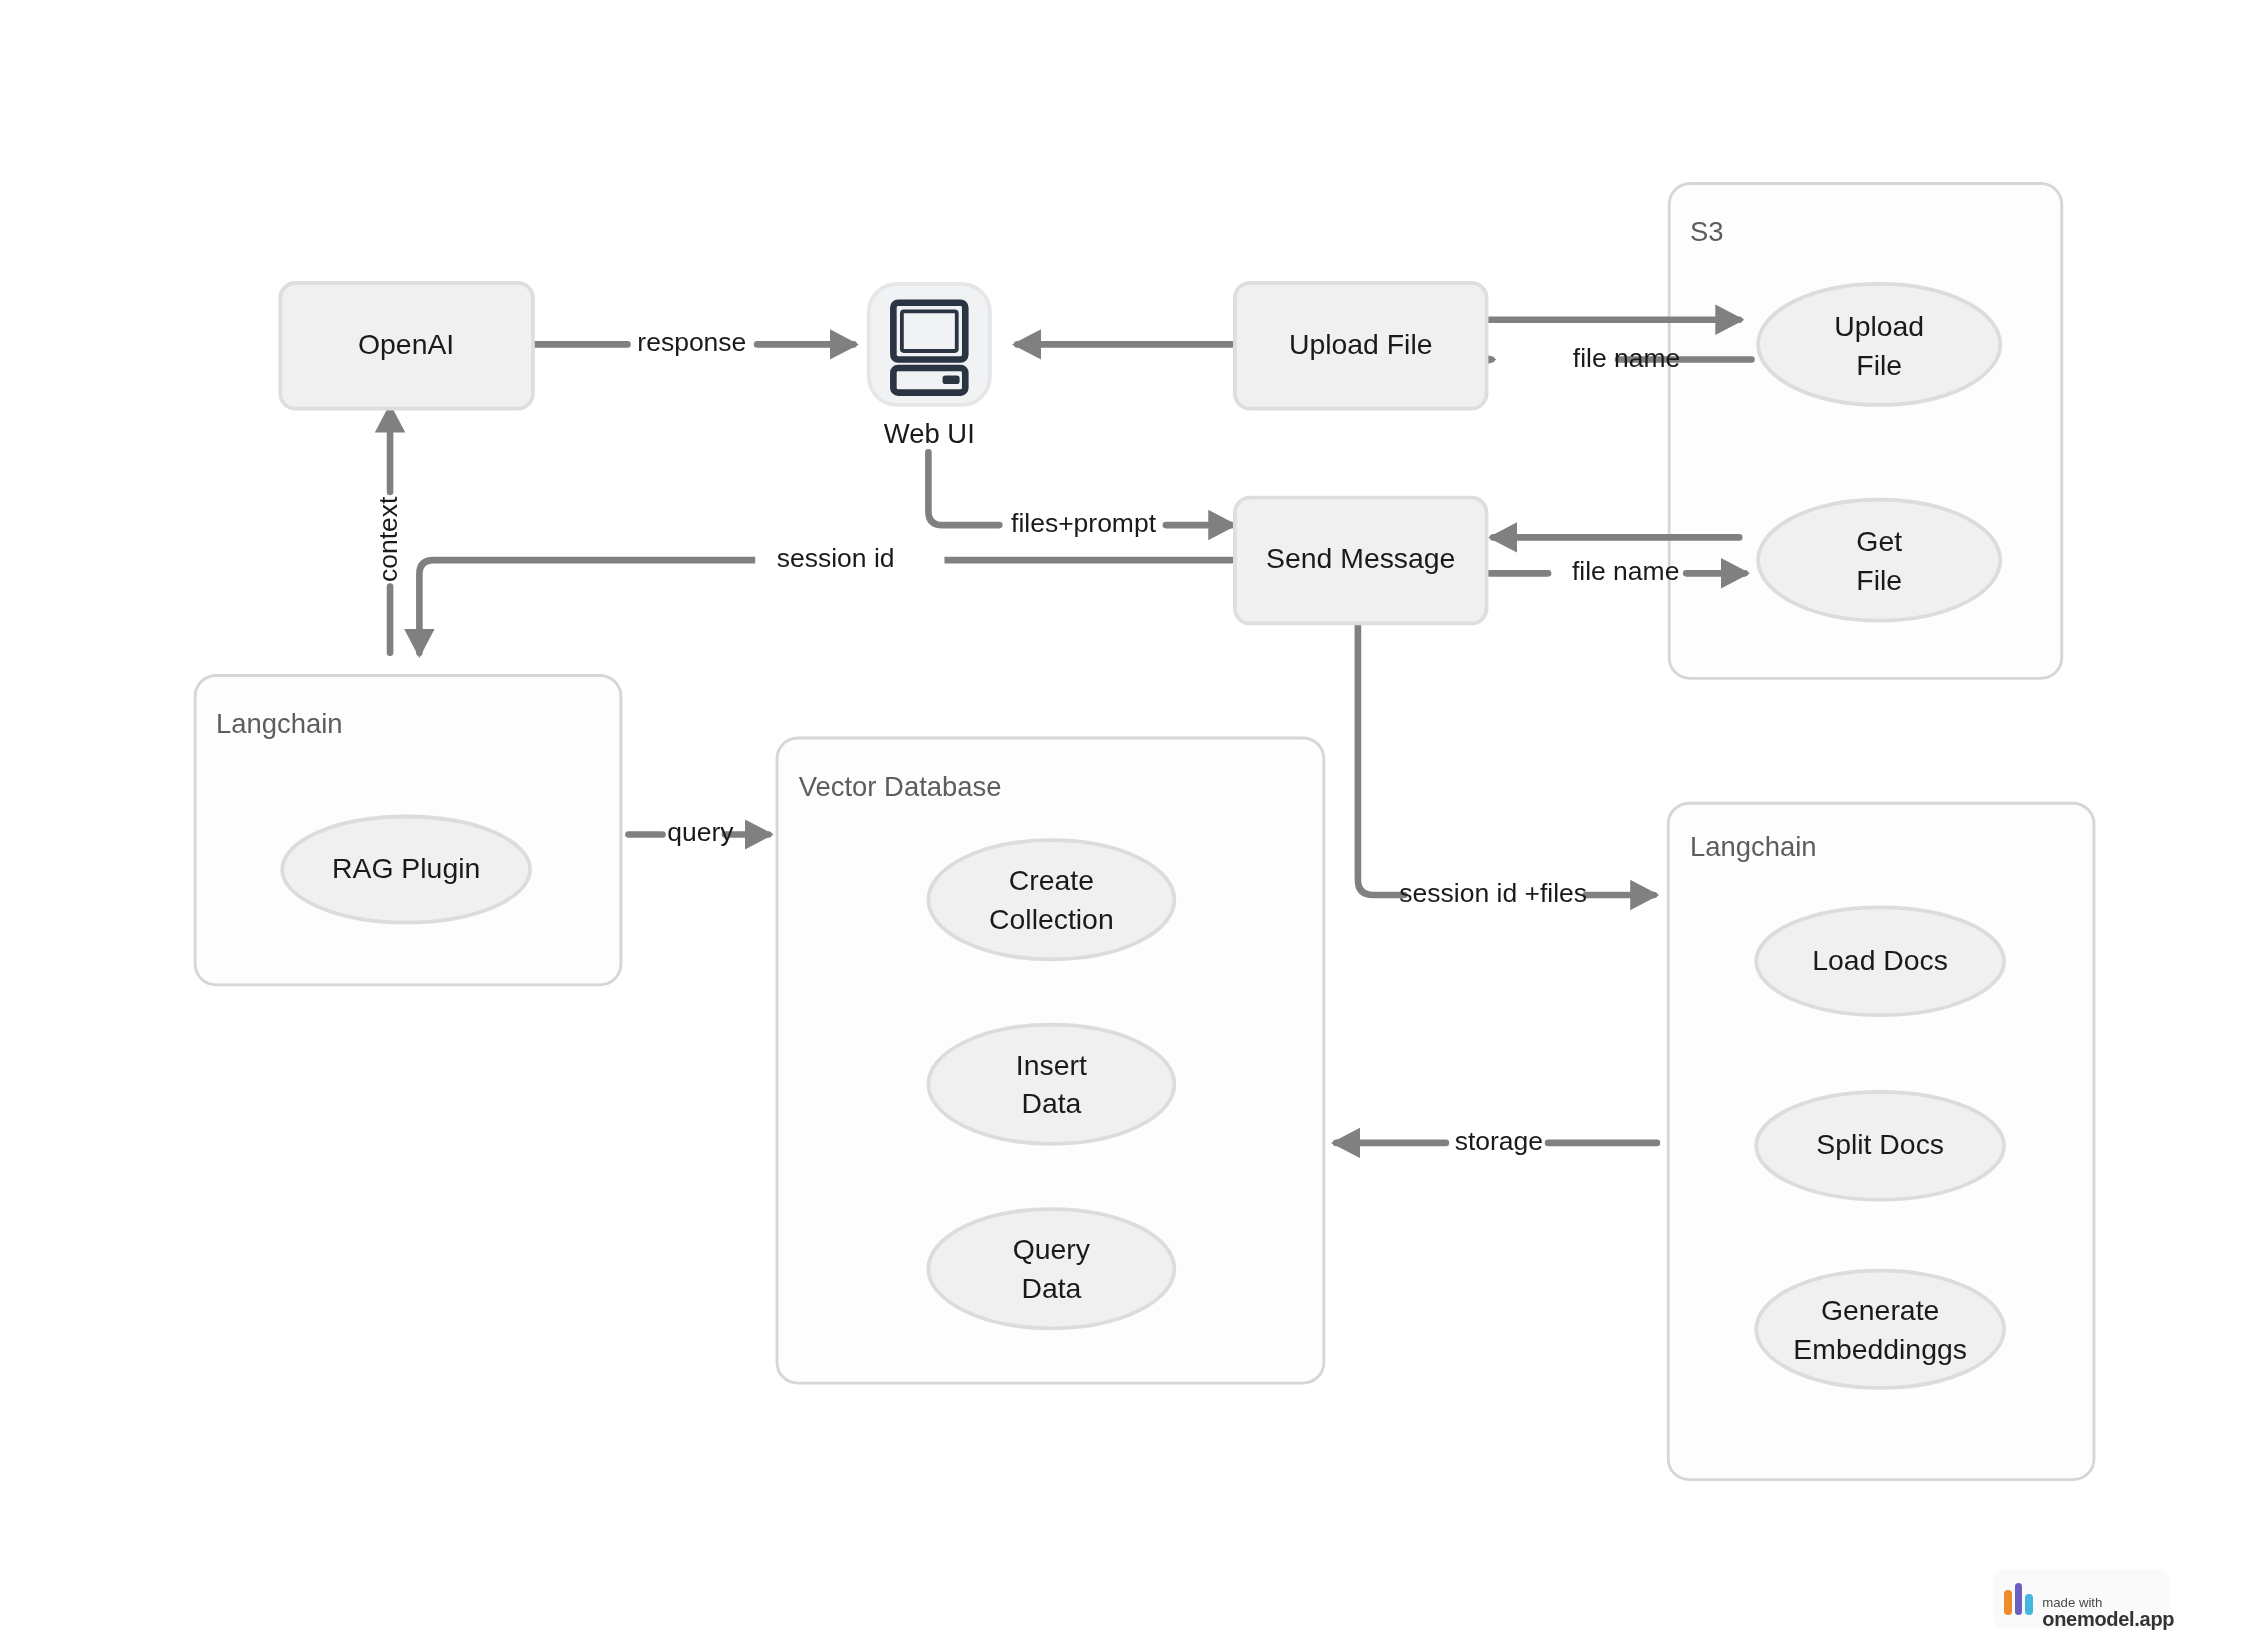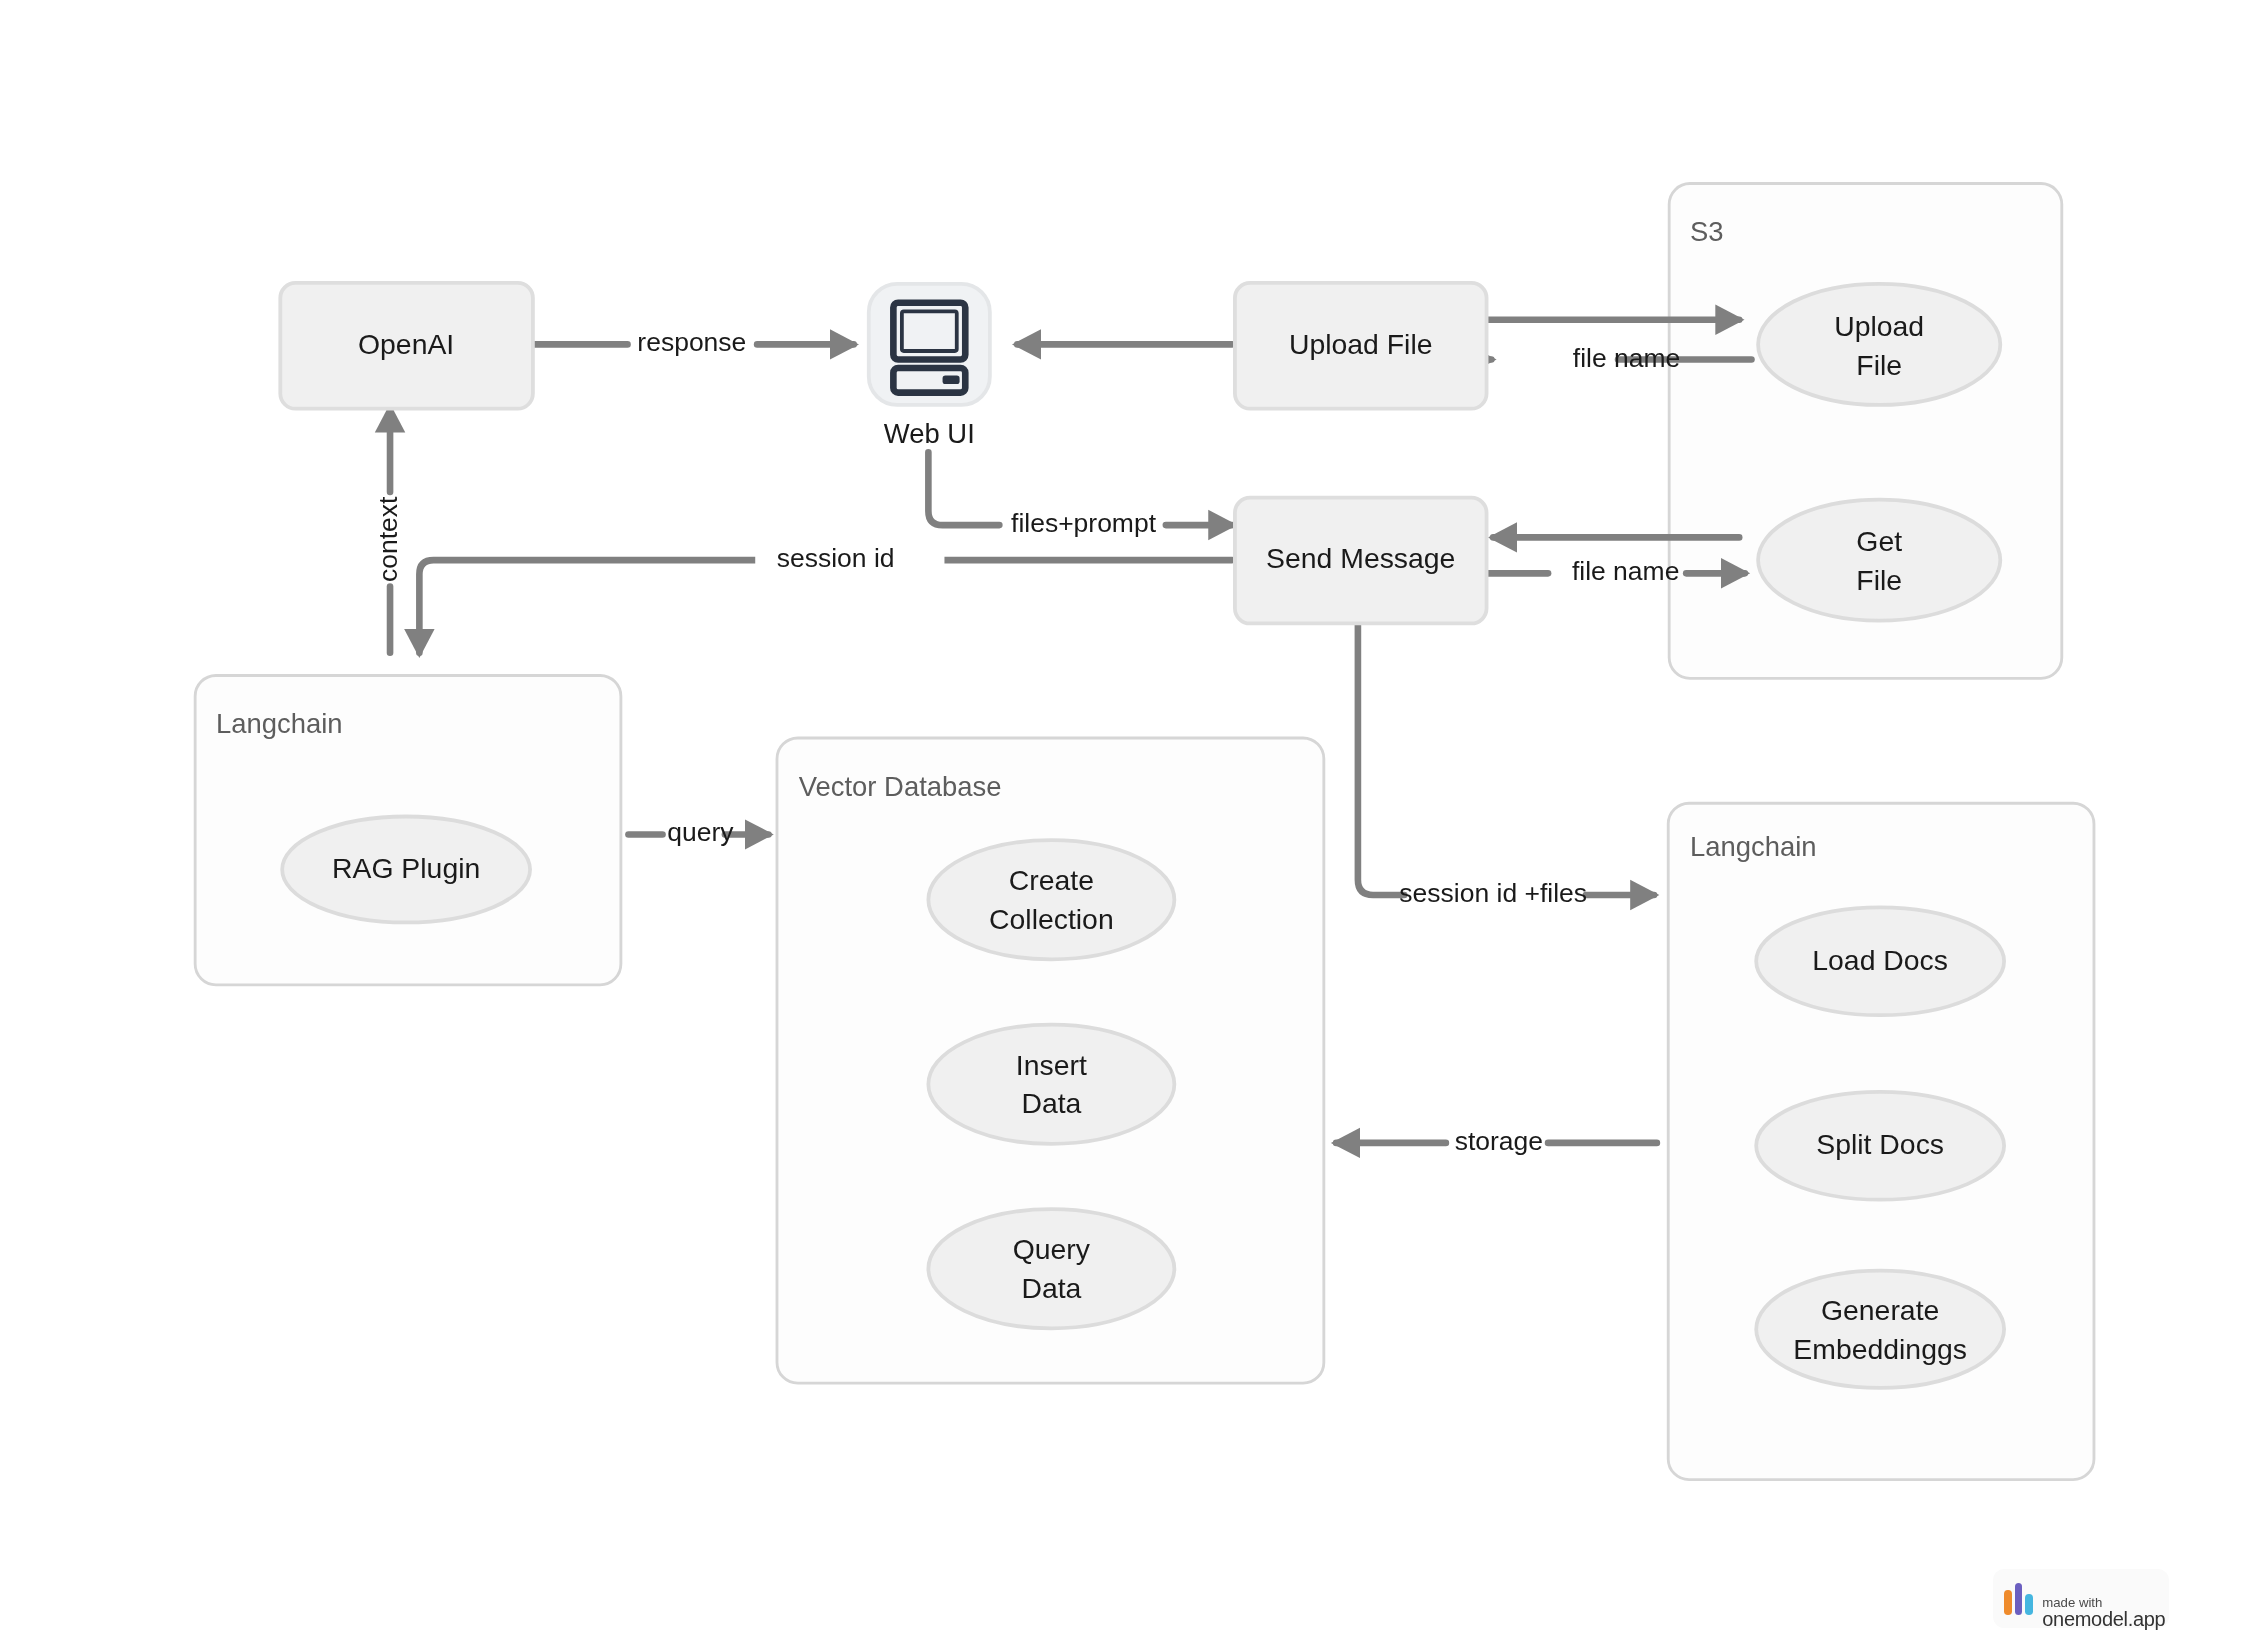--- a/index.html
+++ b/index.html
@@ -120,21 +120,21 @@
   #watermark .bar.b2 { height: 32px; }
   #watermark .bar.b3 { height: 21px; }
   #watermark .wm-text { line-height: 1.05; margin-top: 29px; }
   #watermark .wm-made {
     font-size: 13.2px;
     color: #4a4a4a;
     font-family: "Liberation Sans", sans-serif;
   }
   #watermark .wm-brand {
     font-size: 20px;
-    font-weight: normal;
+    font-weight: bold;
     color: #333333;
     font-family: "Liberation Sans", sans-serif;
     letter-spacing: -0.3px;
   }
 </style>
 </head>
 <body>
 
 <svg id="diagram-canvas" viewBox="0 0 2384 1744">
   <defs>

